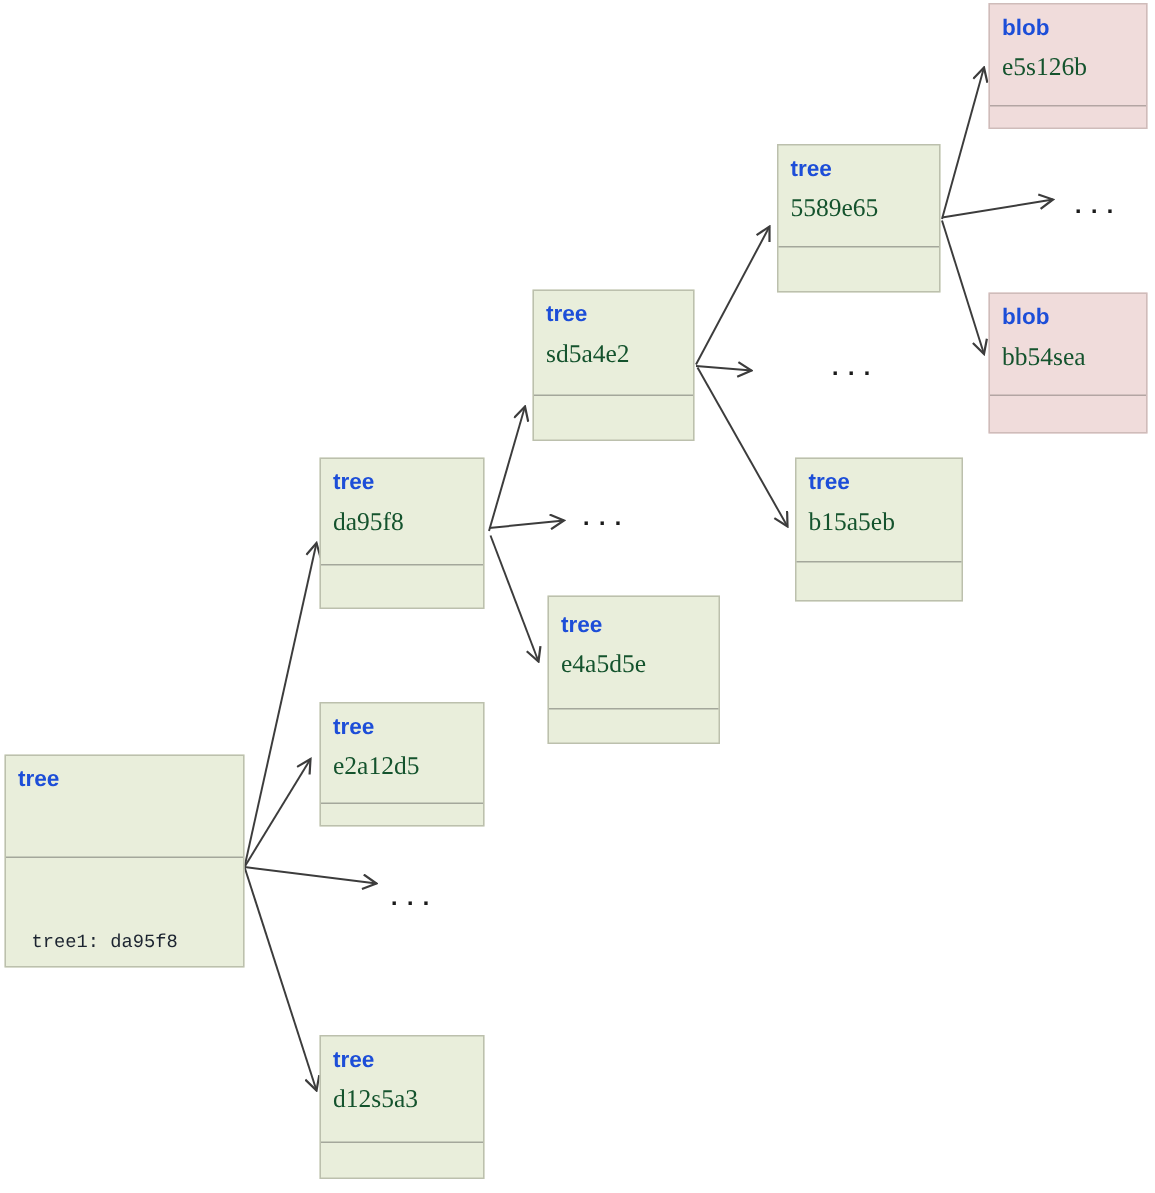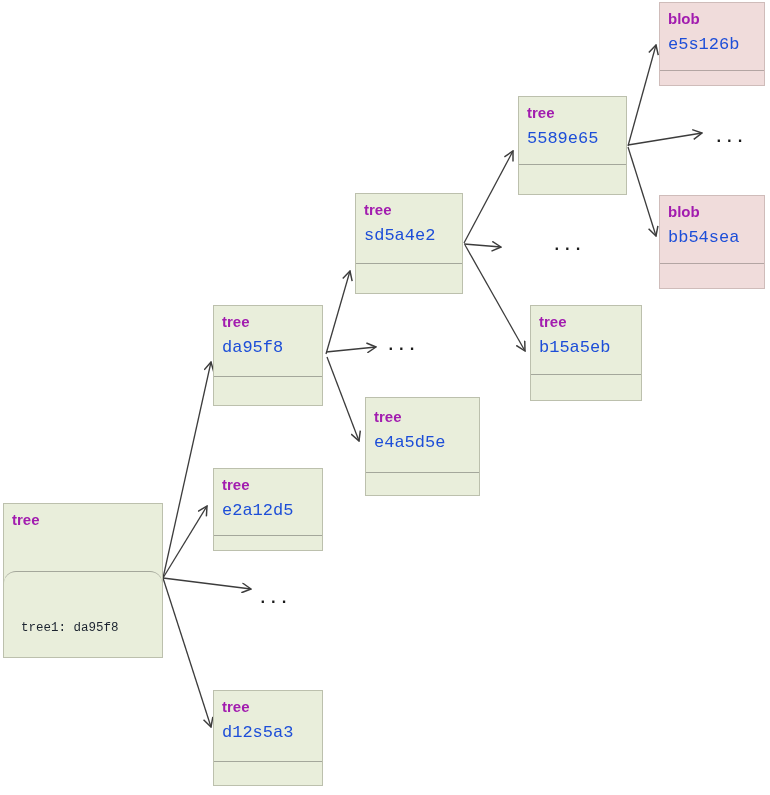--- a/index.html
+++ b/index.html
@@ -9,26 +9,26 @@
   }
   .edges{position:absolute;left:0;top:0;width:770px;height:795px;}
   .edge{stroke:#3c3c3c;stroke-width:1.3;fill:none;}
   .node{
     position:absolute;box-sizing:border-box;
     background:#e9eedb;border:1px solid #bcc0ad;
   }
   .node.blob{background:#f0dcdb;border-color:#cfbcba;}
   .node .head{box-sizing:border-box;padding:7px 8px 0 8px;overflow:hidden;}
   .node .ntype{
-    font-weight:bold;font-size:15px;line-height:18px;color:#a21caf;
+    font-weight:bold;font-size:15px;line-height:18px;color:#1d4ed8;
     font-family:"Liberation Sans",sans-serif;
   }
   .node .nhash{
-    margin-top:7px;font-size:17px;line-height:20px;color:#1d4ed8;
-    font-family:Liberation Mono, monospace;white-space:nowrap;
+    margin-top:7px;font-size:17px;line-height:20px;color:#14532d;
+    font-family:Liberation Serif, serif;white-space:nowrap;
   }
   .node .body{
     box-sizing:border-box;border-top:1px solid #a4a79b;overflow:hidden;
   }
   .node.blob .body{border-top-color:#b3a5a3;}
   .entries{
     padding:9px 0 0 17px;font-family:"Liberation Mono",monospace;
     font-size:12.5px;line-height:19px;color:#1c2430;white-space:pre;
   }
   .entries div{white-space:pre;}
@@ -60,21 +60,21 @@
     <line class="edge" x1="465" y1="245" x2="525" y2="351" marker-end="url(#ah)"></line>
     <line class="edge" x1="628" y1="146" x2="656" y2="45" marker-end="url(#ah)"></line>
     <line class="edge" x1="628" y1="145" x2="702" y2="133" marker-end="url(#ah)"></line>
     <line class="edge" x1="628" y1="147" x2="656" y2="236" marker-end="url(#ah)"></line>
   </svg>
 
   <div class="node tree" style="left:3px;top:503px;width:160px;">
     <div class="head" style="height:67px;">
       <div class="ntype">tree</div>
     </div>
-    <div class="body" style="height:86px;border-radius:12px;">
+    <div class="body" style="height:73px;">
       <div class="entries">
         <div>tree1: da95f8</div>
         
         
         
       </div>
     </div>
   </div>
 
   <div class="node tree" style="left:213px;top:305px;width:110px;">

